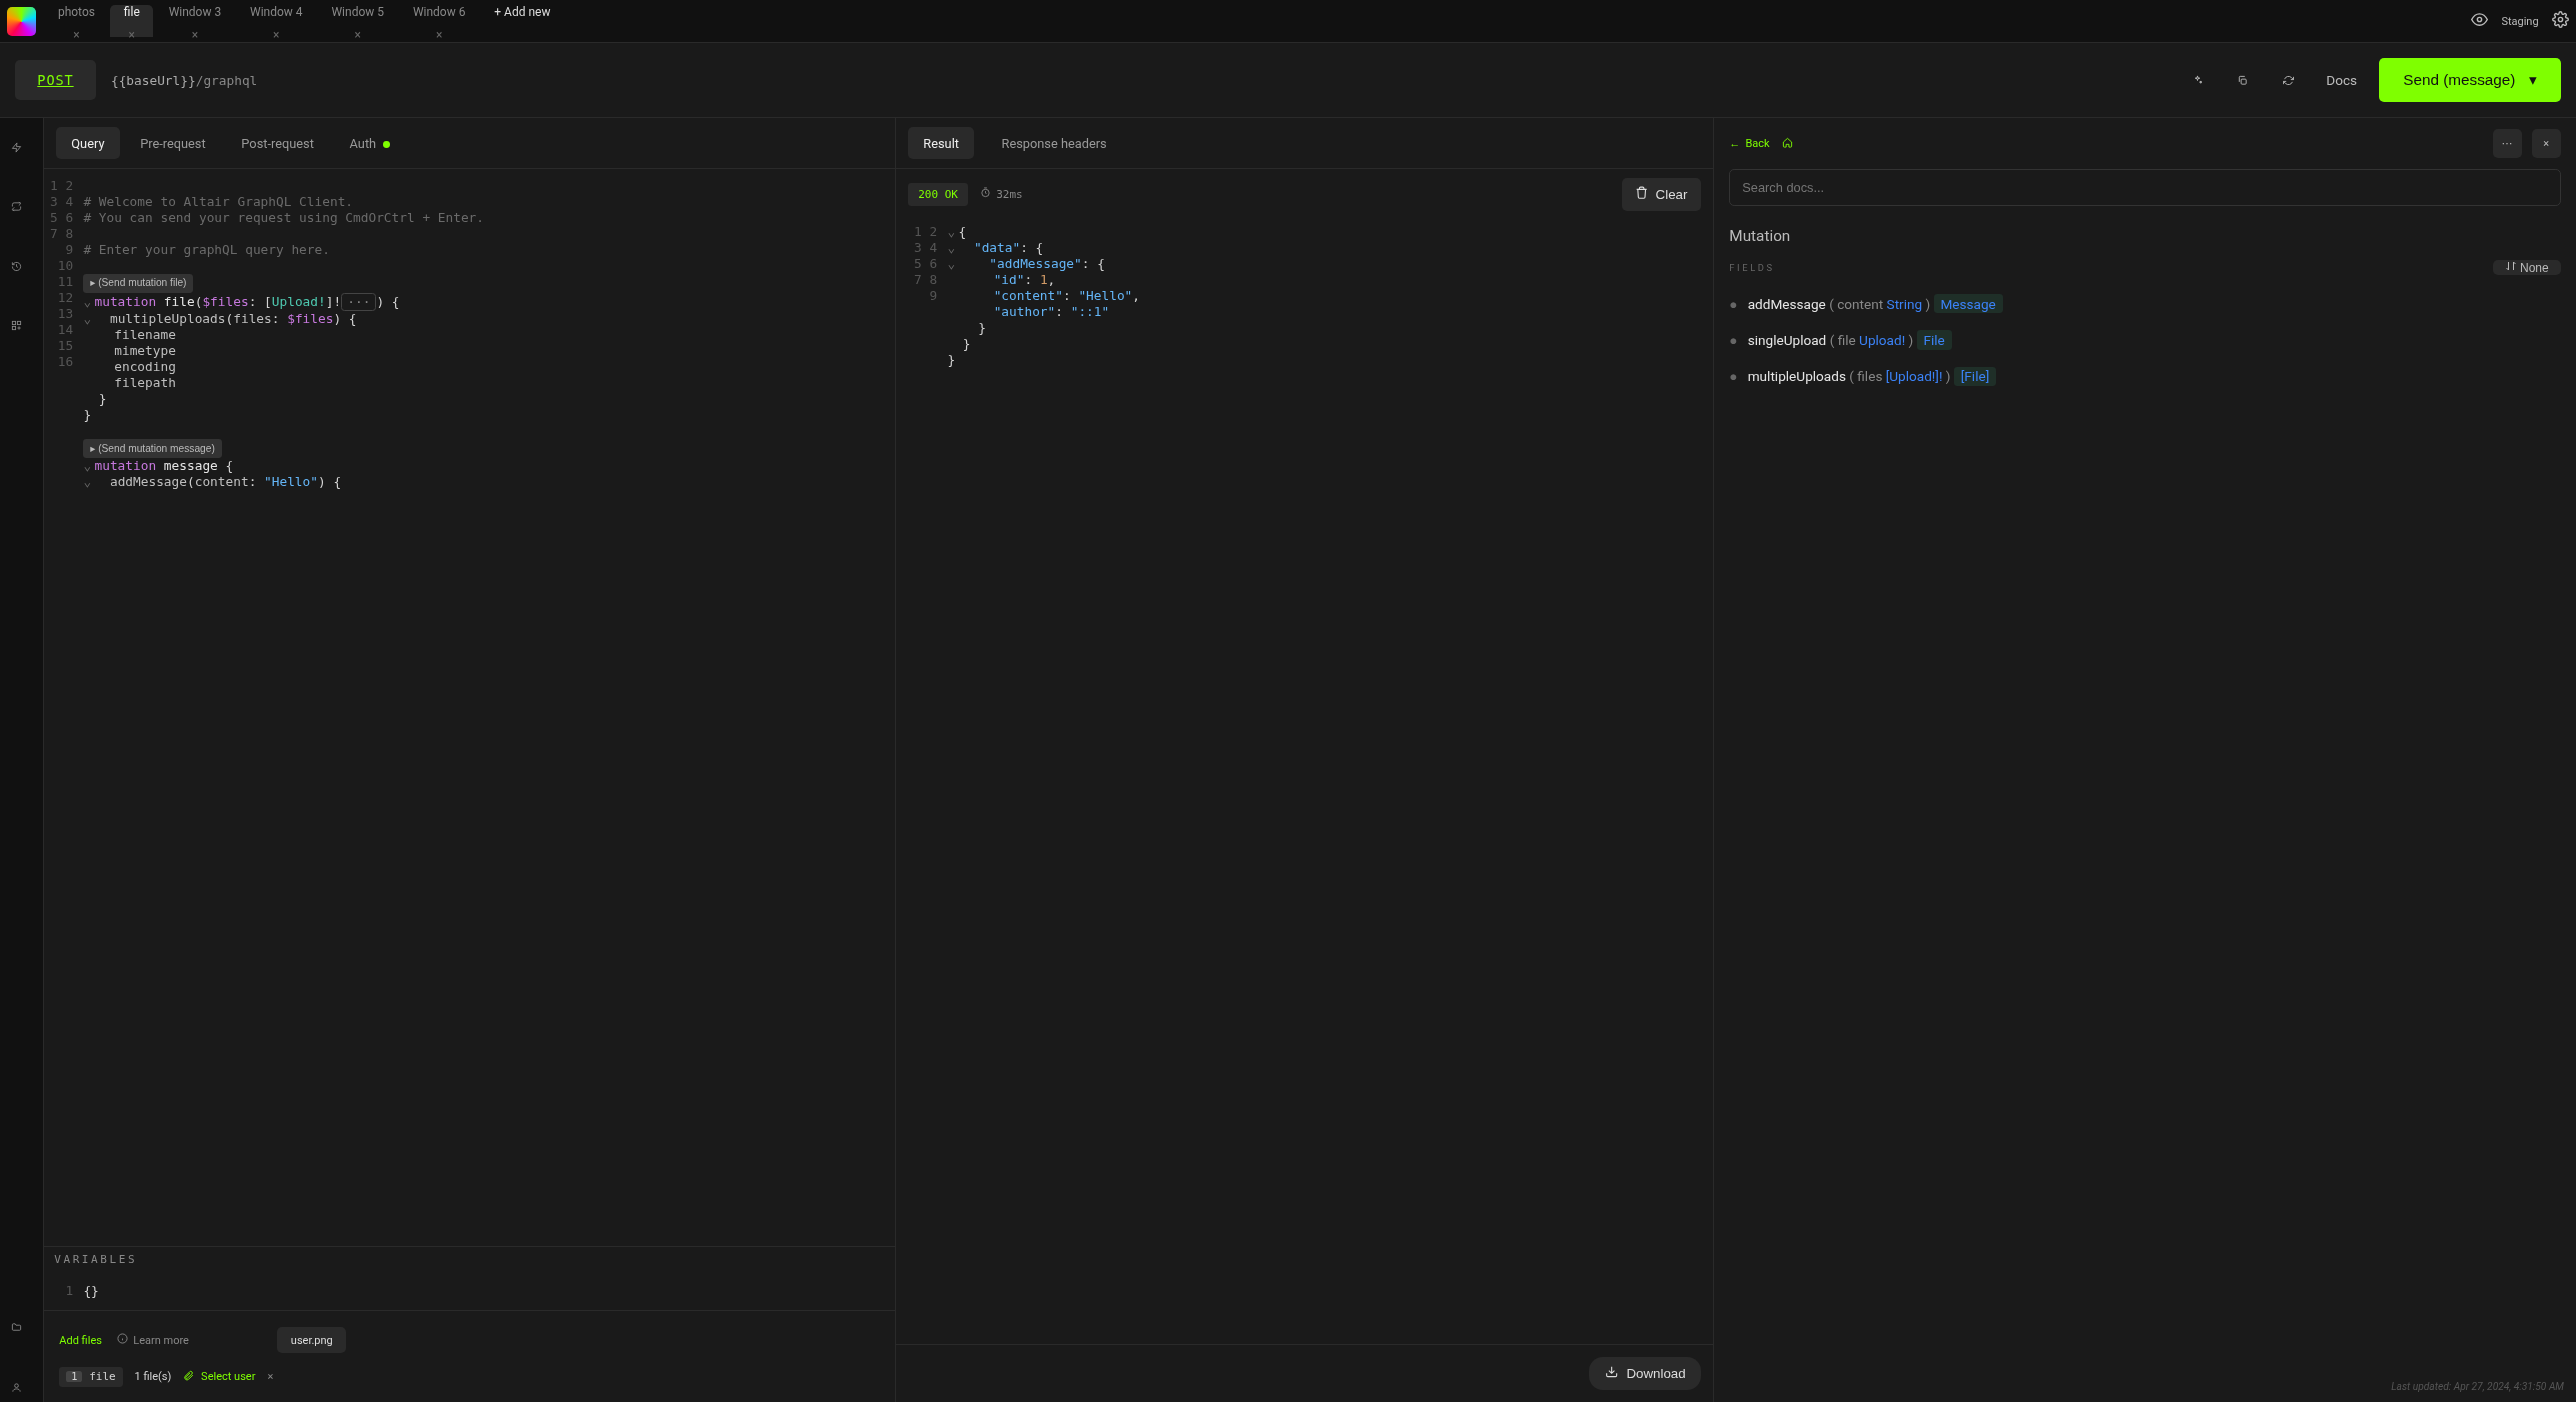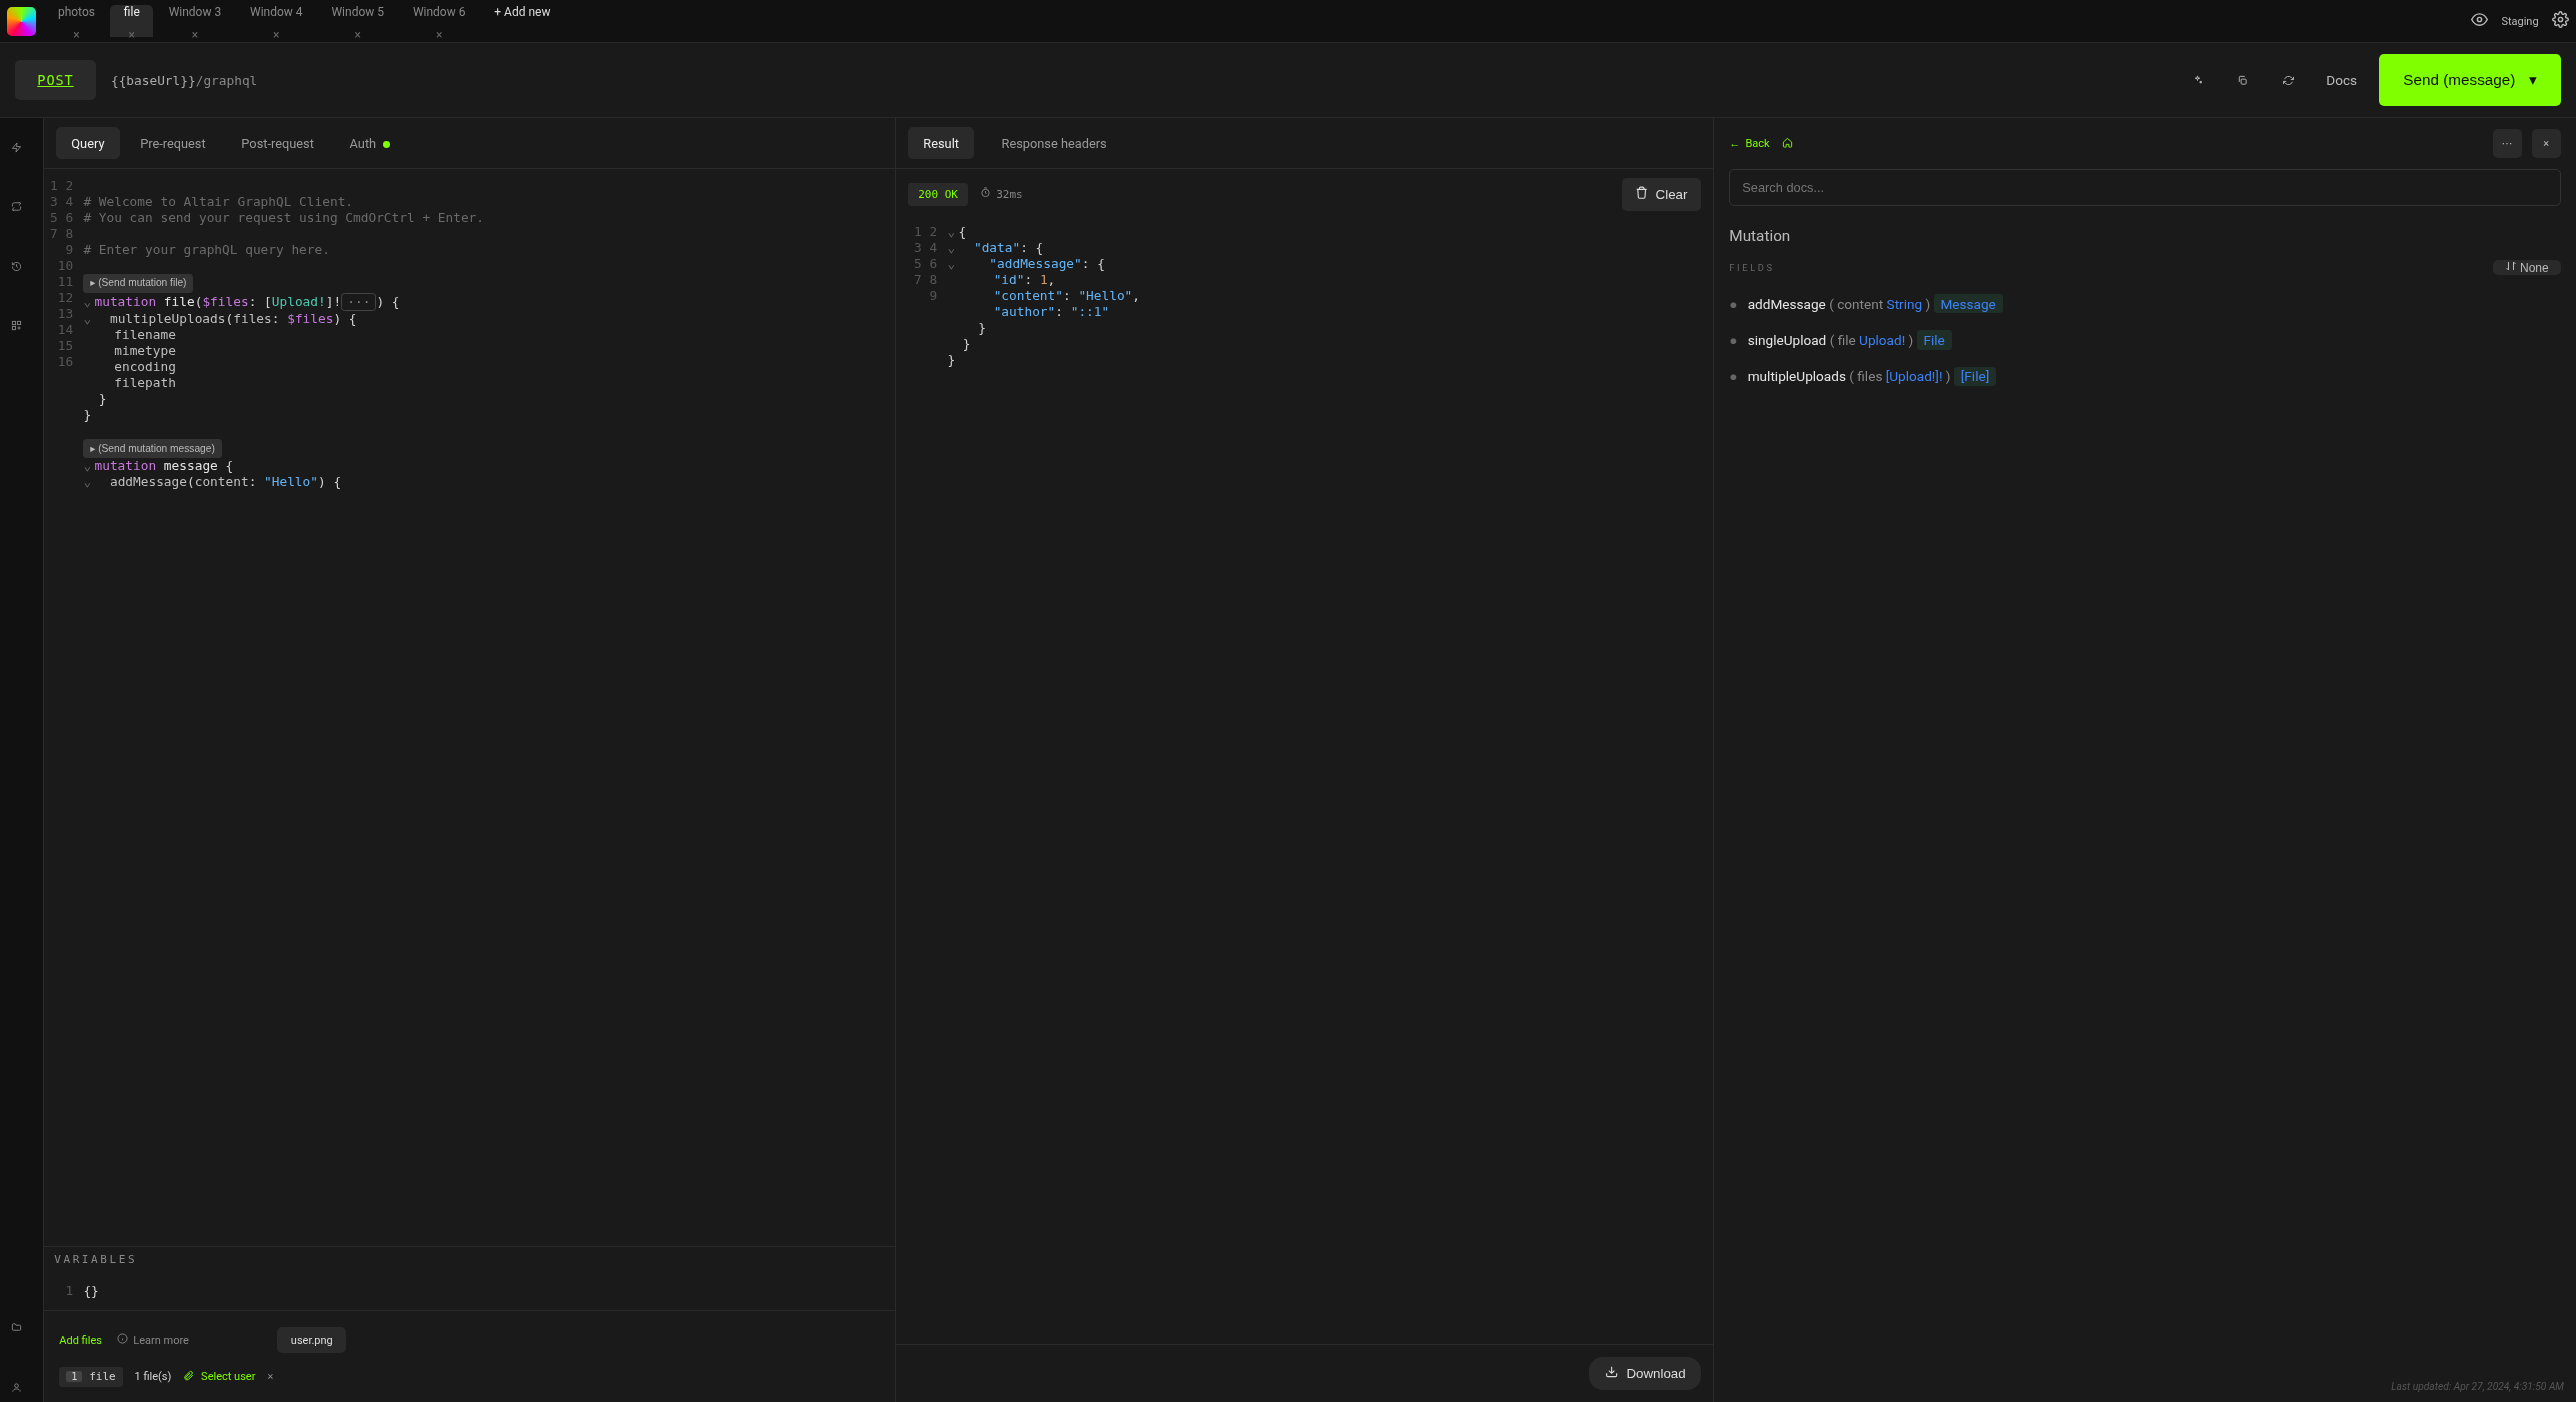--- a/index.html
+++ b/index.html
@@ -45,21 +45,21 @@
 }
 .url { font-family: ui-monospace, Menlo, monospace; color: #888; margin-left: 15.3px; font-size: 12.8px; }
 .url .var { color: #aaa; }
 .ab-right { margin-left: auto; display: flex; align-items: center; gap: 13.6px; }
 .ab-icon {
   width: 32px; height: 32px; display: inline-flex; align-items: center; justify-content: center;
   color: #bbb; cursor: pointer;
 }
 .docs-link { color: #bbb; font-size: 13.6px; margin: 0 8.5px; cursor: pointer; }
 .send-btn {
-  background: #7fff00; color: #111; border: none; height: 52px; padding: 0 24px;
+  background: #7fff00; color: #111; border: none; height: 44px; padding: 0 24px;
   border-radius: 5.1px; font-size: 15.3px; display: flex; align-items: center; gap: 8.5px; cursor: pointer;
 }
 .send-btn .chev { margin-left: 5.1px; }
 
 
 .main { flex: 1; display: flex; min-height: 0; }
 .left-rail {
   width: 44px; background: #111; border-right: 0.9px solid #2a2a2a;
   display: flex; flex-direction: column; align-items: center; padding-top: 24px; gap: 39px;
 }

